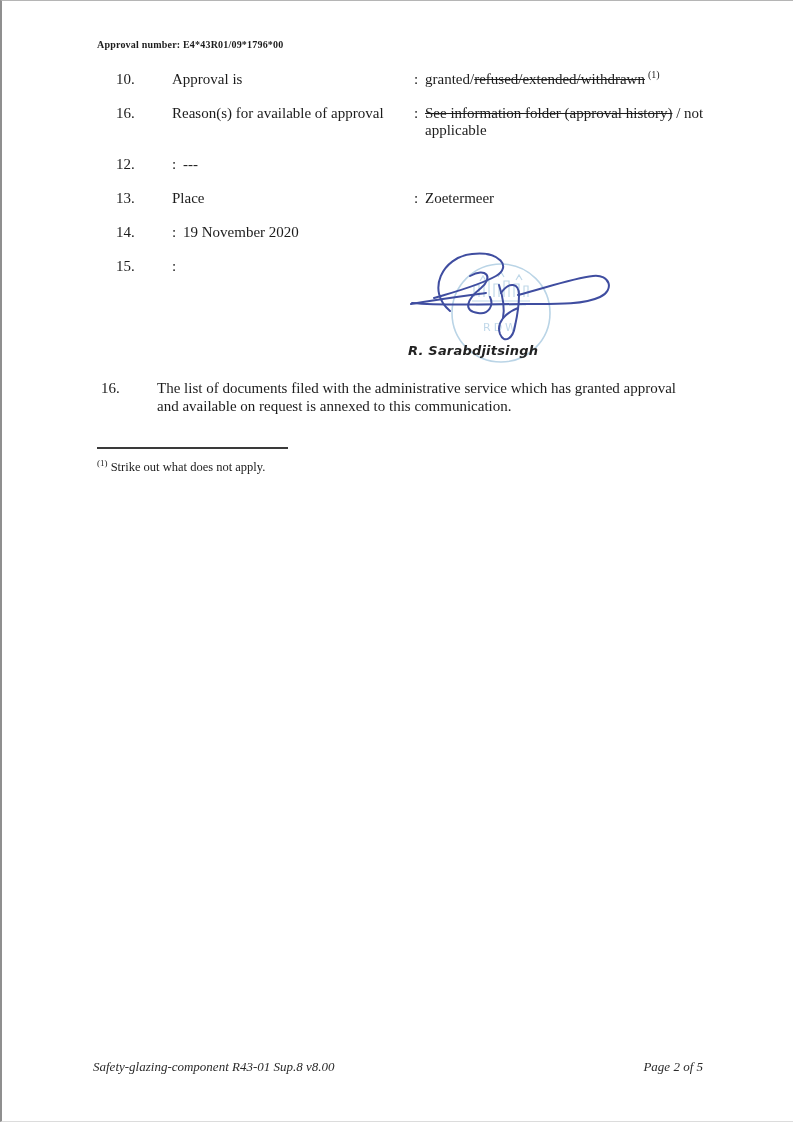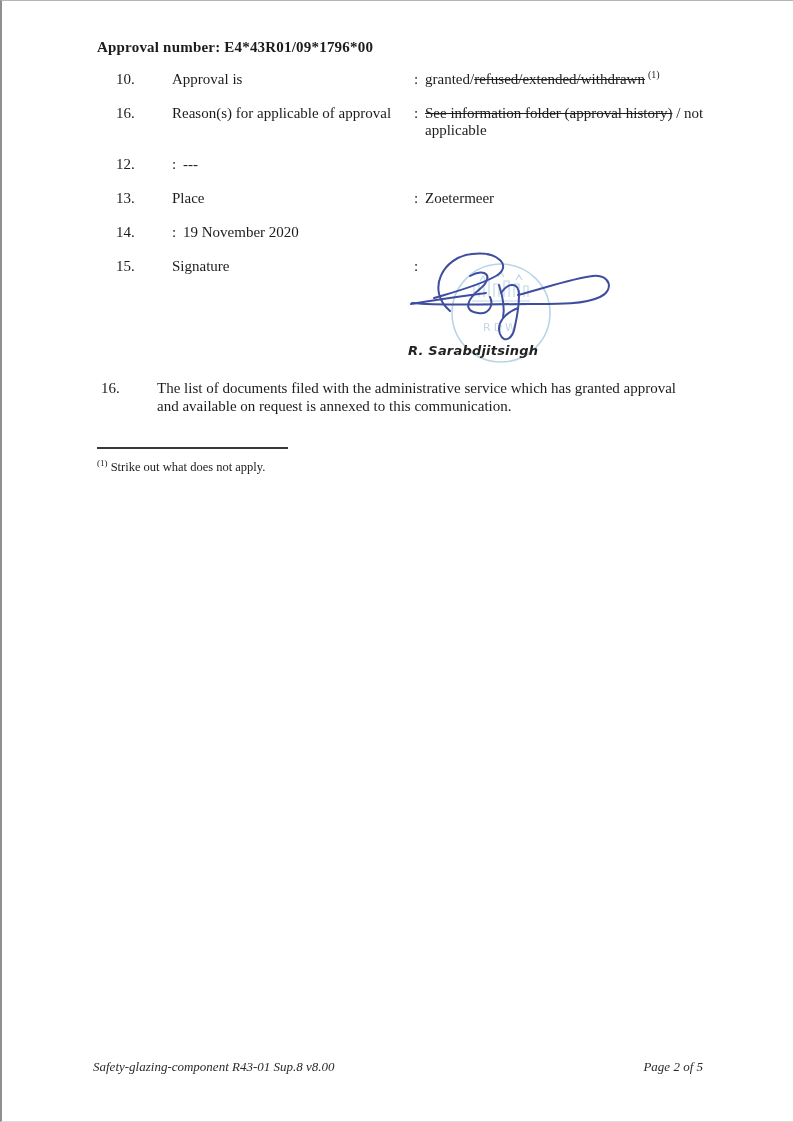--- a/index.html
+++ b/index.html
@@ -4,21 +4,21 @@
 <style>
   html,body{margin:0;padding:0;}
   body{
     width:793px;height:1122px;position:relative;background:#ffffff;
     font-family:"Liberation Serif",serif;font-size:15px;color:#1c1c1c;
     border-left:2px solid #8f8f8f;border-top:1px solid #b5b5b5;border-bottom:1px solid #dcdcdc;
     box-sizing:border-box;overflow:hidden;
   }
   .header{
     position:absolute;left:95px;top:38px;
-    font-weight:bold;font-size:15px;letter-spacing:.2px;
+    font-weight:bold;font-size:10px;letter-spacing:.2px;
   }
   .items{position:absolute;left:99px;top:70px;width:606px;margin-left:15px;}
   .row{display:grid;grid-template-columns:56px 242px 1fr;margin-bottom:17px;line-height:17px;}
   .row .no{}
   .row .val{display:flex;align-items:flex-start;}
   .row .colon{width:11px;flex:0 0 11px;}
   .row .vtext{flex:1 1 auto;}
   .strike{text-decoration:line-through;}
   sup.ref{font-size:10px;vertical-align:super;line-height:0;margin-left:3px;}
   .sig-block{position:absolute;left:404px;top:246px;width:220px;height:120px;}
@@ -49,21 +49,21 @@
     <div class="row">
       <span class="no">10.</span>
       <span class="label">Approval is</span>
       <span class="val">
         <span class="colon">:</span>
         <span class="vtext"><span>granted/</span><span class="strike">refused/extended/withdrawn</span><sup class="ref">(1)</sup></span>
       </span>
     </div>
     <div class="row">
       <span class="no">16.</span>
-      <span class="label">Reason(s) for applicable of approval</span>
+      <span class="label">Reason(s) for available of approval</span>
       <span class="val">
         <span class="colon">:</span>
         <span class="vtext"><span class="strike">See information folder (approval history)</span><span> / not applicable</span></span>
       </span>
     </div>
     <div class="row">
       <span class="no">12.</span>
       <span class="val">
         <span class="colon">:</span>
         <span class="vtext"><span>---</span></span>
@@ -79,21 +79,20 @@
     </div>
     <div class="row">
       <span class="no">14.</span>
       <span class="val">
         <span class="colon">:</span>
         <span class="vtext"><span>19 November 2020</span></span>
       </span>
     </div>
     <div class="row">
       <span class="no">15.</span>
-      <span class="label">Signature</span>
       <span class="val">
         <span class="colon">:</span>
         <span class="vtext"></span>
       </span>
     </div>
   </div>
 
 <div class="sig-block">
   <svg class="sig-svg" width="220" height="120" viewBox="0 0 220 120">
 

